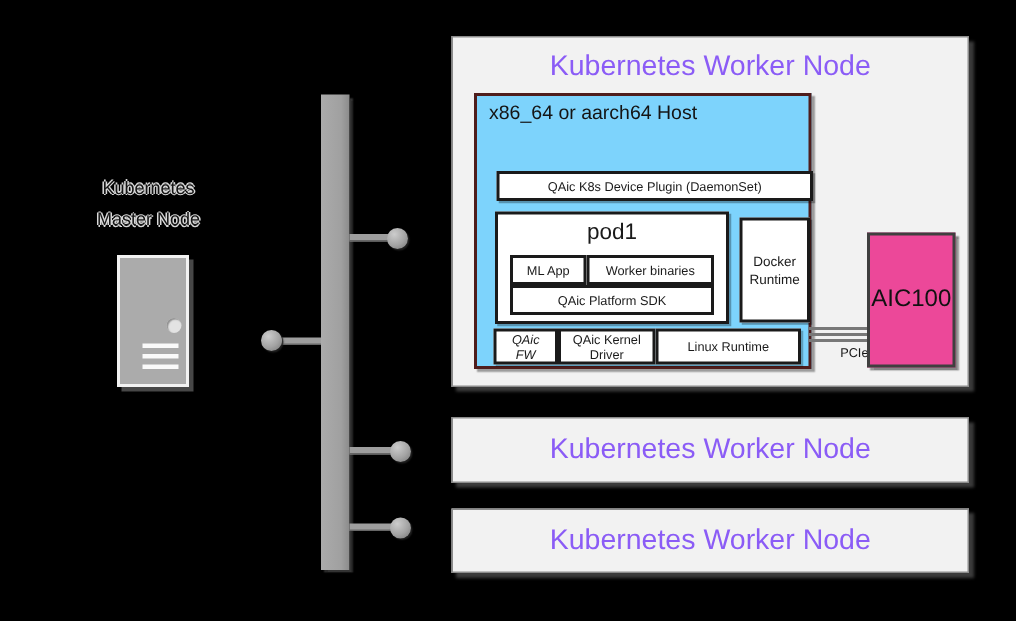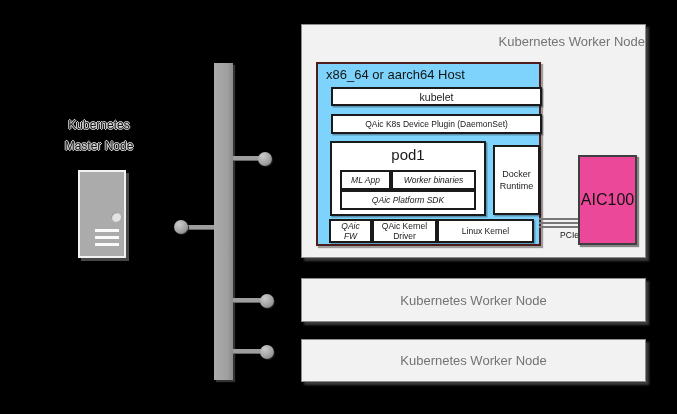--- a/index.html
+++ b/index.html
@@ -42,21 +42,21 @@
     width:14px; height:14px; border-radius:50%;
     background:radial-gradient(circle at 35% 30%, #cccccc 0%, #a3a3a3 55%, #747474 100%);
     box-shadow:1px 1px 1px #1f1f1f;
   }
 
   
   .worker {
     background:#f2f2f2; border:1px solid #8c8c8c;
     box-shadow:3px 3px 2px #3b3b3b;
   }
-  .worker-title { font-size:13px; color:#737373; text-align:right; }
+  .worker-title { font-size:19px; color:#8b5cf6; text-align:center; }
   .worker-sm { display:flex; align-items:center; justify-content:center; }
 
   
   .host {
     left:14px; top:37px; width:221px; height:180px;
     background:#7dd3fc; border:2px solid #4f1d1c;
     box-shadow:2px 2px 1px rgba(0,0,0,0.35);
   }
   .host-title { position:absolute; left:8px; top:3px; font-size:13px; color:#141414; }
 
@@ -64,21 +64,21 @@
     position:absolute; background:#ffffff; border:2px solid #1a1a1a;
     box-shadow:1.5px 1.5px 0 rgba(0,0,0,0.3);
     display:flex; align-items:center; justify-content:center; text-align:center;
   }
   .kubelet  { left:13px; top:23px;  width:207px; height:15px; font-size:10.5px; }
   .plugin   { left:13px; top:50px;  width:207px; height:16px; font-size:8.5px; }
   .pod      { left:12px; top:77px;  width:152px; height:71px; display:block; }
   .pod-title{ position:absolute; top:3px; left:0; width:100%; text-align:center; font-size:15px; }
   .pod-grid {
     position:absolute; left:8px; top:27px; width:136px; height:40px;
-    display:grid; grid-template-columns:51px 1fr; grid-template-rows:1fr 1fr;font-style:italic;
+    display:grid; grid-template-columns:51px 1fr; grid-template-rows:1fr 1fr;
   }
   .pod-grid > div {
     border:2px solid #1a1a1a; background:#fff; font-size:8.5px;
     display:flex; align-items:center; justify-content:center; text-align:center;
   }
   .cell-ml  { border-right-width:1px; border-bottom-width:1px; }
   .cell-net { border-left-width:1px;  border-bottom-width:1px; }
   .cell-sdk { grid-column:1 / 3; border-top-width:1px; }
   .docker   { left:175px; top:81px; width:43px; height:66px; font-size:9px; line-height:12px; }
   .kernel-row {
@@ -135,21 +135,20 @@
 
   <div class="abs conn-line" style="left:233px; top:349px; width:29px;"></div>
   <div class="abs conn-ball" style="left:260px; top:345px;"></div>
 
   <div class="abs worker" style="left:301px; top:24px; width:343px; height:232px;">
     <div class="abs worker-title" style="left:0; top:9px; width:100%;">Kubernetes Worker Node</div>
 
     <div class="abs host">
       <div class="host-title">x86_64 or aarch64 Host</div>
 
-      <div class="wbox kubelet">kubelet</div>
 
       <div class="wbox plugin">QAic K8s Device Plugin (DaemonSet)</div>
 
       <div class="wbox pod">
         <div class="pod-title">pod1</div>
         <div class="pod-grid">
           <div class="cell-ml">ML App</div>
           <div class="cell-net">Worker binaries</div>
           <div class="cell-sdk">QAic Platform SDK</div>
         </div>
@@ -168,21 +167,21 @@
             <div>QAic</div>
             <div>FW</div>
           </div>
         </div>
         <div class="cell-driver">
           <div>
             <div>QAic Kernel</div>
             <div>Driver</div>
           </div>
         </div>
-        <div class="cell-linux">Linux Kernel</div>
+        <div class="cell-linux">Linux Runtime</div>
       </div>
     </div>
 
     <div class="abs pcie-line" style="left:237px; top:193px; width:40px;"></div>
     <div class="abs pcie-line" style="left:237px; top:197px; width:40px;"></div>
     <div class="abs pcie-line" style="left:237px; top:201px; width:40px;"></div>
     <div class="abs pcie-label" style="left:237px; top:205px; width:40px;">PCIe</div>
 
     <div class="abs aic">AIC100</div>
   </div>

